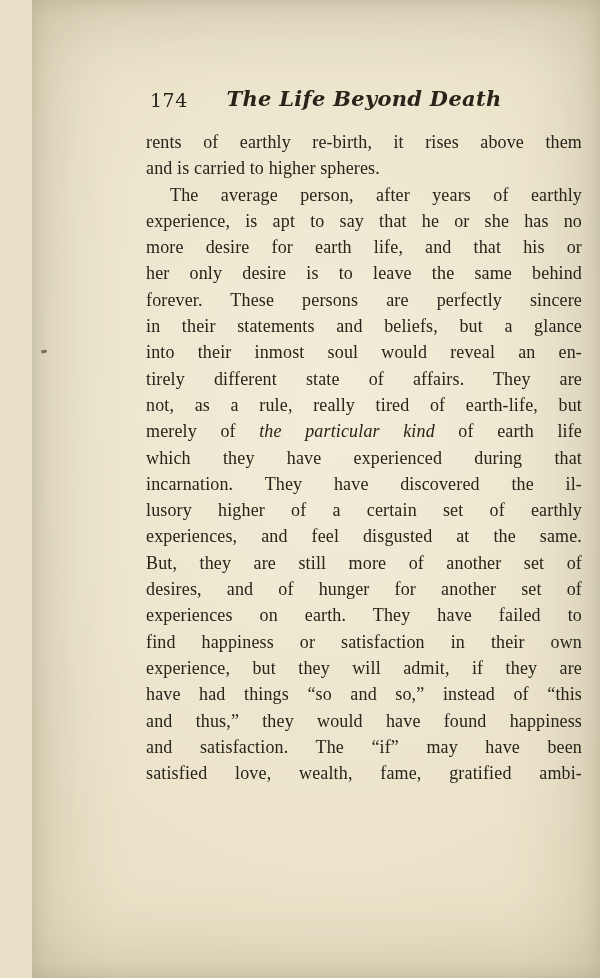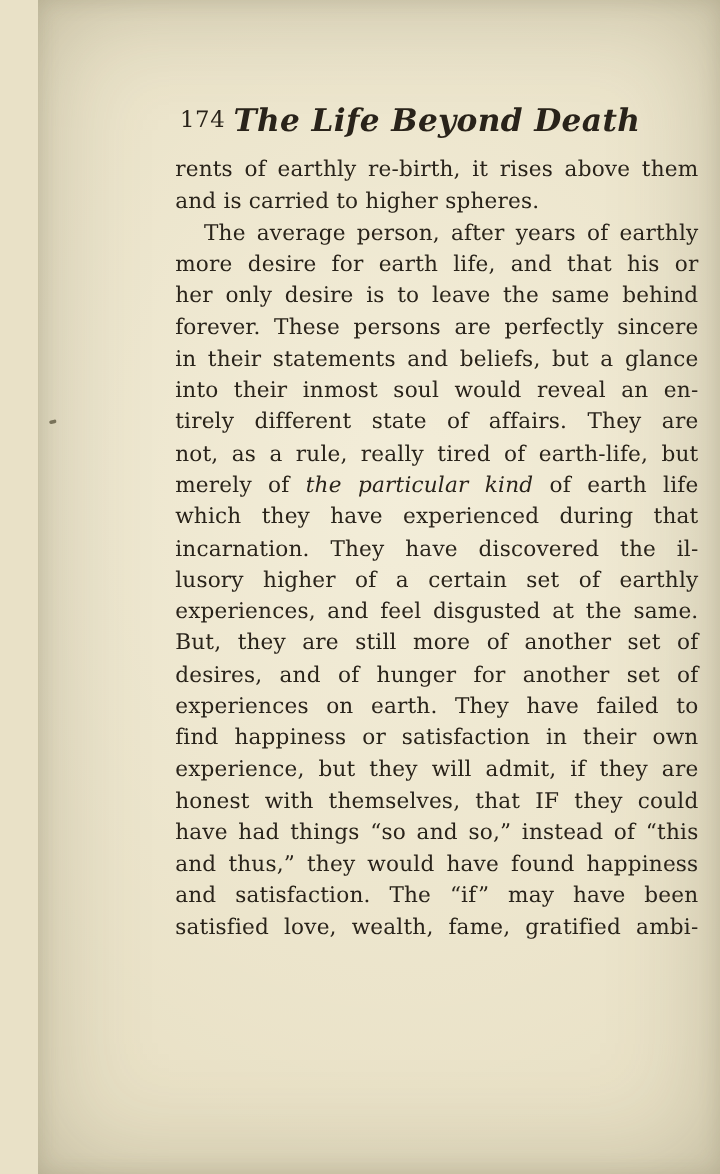--- a/index.html
+++ b/index.html
@@ -44,36 +44,37 @@
     left: 4px;
     top: 3px;
     font-size: 19px;
     letter-spacing: 0.5px;
   }
   .running-title {
     display: block;
     text-align: center;
     font-style: italic;
     font-weight: 700;
-    font-size: 26px;
+    font-size: 21px;
     letter-spacing: 0.3px;
   }
   .page-body {
     position: absolute;
     left: 114px;
     top: 129px;
     width: 436px;
     font-size: 18px;
     line-height: 26.3px;
     color: #29231a;
     letter-spacing: 0.15px;
   }
   .line {
     text-align: justify;
     text-align-last: justify;
+    font-family: Liberation Serif, serif;
   }
   .line.no-just {
     text-align: center;
     text-align-last: left;
   }
   .line.indent {
     text-indent: 24px;
   }
   .line em { font-style: italic; }
 </style>
@@ -88,37 +89,37 @@
     <span class="running-title">The Life Beyond Death</span>
   </div>
 
   <div class="page-body">
       <div class="paragraph">
         <div class="line"><span>rents of earthly re-birth, it rises above them</span></div>
         <div class="line no-just"><span>and is carried to higher spheres.</span></div>
       </div>
       <div class="paragraph">
         <div class="line indent"><span>The average person, after years of earthly</span></div>
+        <div class="line"><span>experience, is apt to say that he or she has no</span></div>
         <div class="line"><span>more desire for earth life, and that his or</span></div>
         <div class="line"><span>her only desire is to leave the same behind</span></div>
         <div class="line"><span>forever. These persons are perfectly sincere</span></div>
         <div class="line"><span>in their statements and beliefs, but a glance</span></div>
         <div class="line"><span>into their inmost soul would reveal an en-</span></div>
         <div class="line"><span>tirely different state of affairs. They are</span></div>
         <div class="line"><span>not, as a rule, really tired of earth-life, but</span></div>
         <div class="line"><span>merely of </span><em>the particular kind</em><span> of earth life</span></div>
         <div class="line"><span>which they have experienced during that</span></div>
         <div class="line"><span>incarnation. They have discovered the il-</span></div>
         <div class="line"><span>lusory higher of a certain set of earthly</span></div>
         <div class="line"><span>experiences, and feel disgusted at the same.</span></div>
         <div class="line"><span>But, they are still more of another set of</span></div>
         <div class="line"><span>desires, and of hunger for another set of</span></div>
         <div class="line"><span>experiences on earth. They have failed to</span></div>
         <div class="line"><span>find happiness or satisfaction in their own</span></div>
         <div class="line"><span>experience, but they will admit, if they are</span></div>
-        <div class="line"><span>honest with themselves, that IF they could</span></div>
         <div class="line"><span>have had things “so and so,” instead of “this</span></div>
         <div class="line"><span>and thus,” they would have found happiness</span></div>
         <div class="line"><span>and satisfaction. The “if” may have been</span></div>
         <div class="line"><span>satisfied love, wealth, fame, gratified ambi-</span></div>
       </div>
     </div>
 </div>
 
 </body></html>

